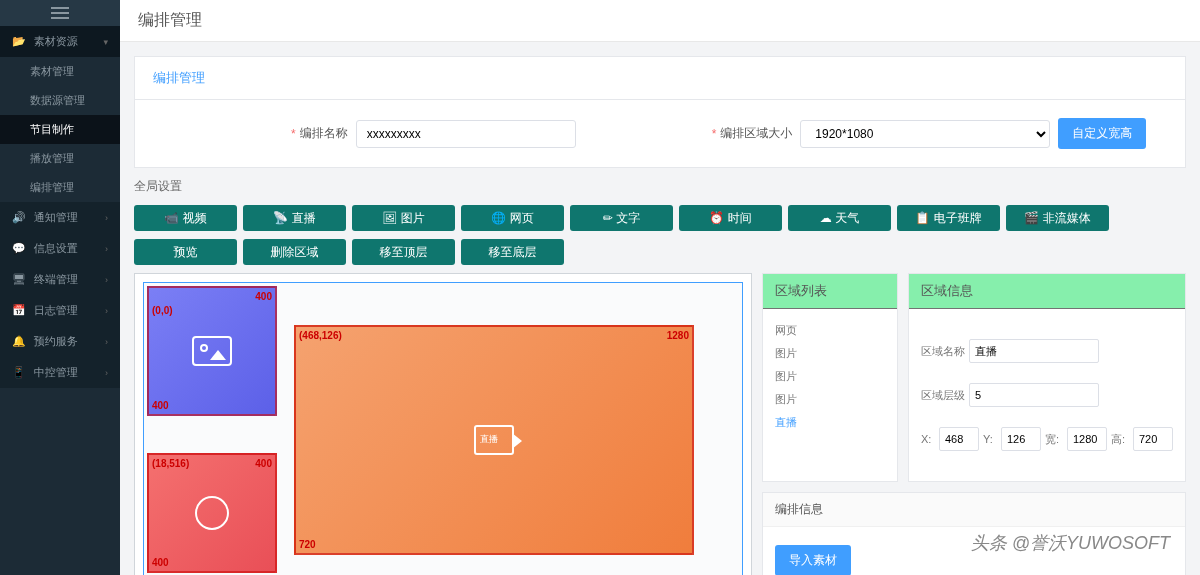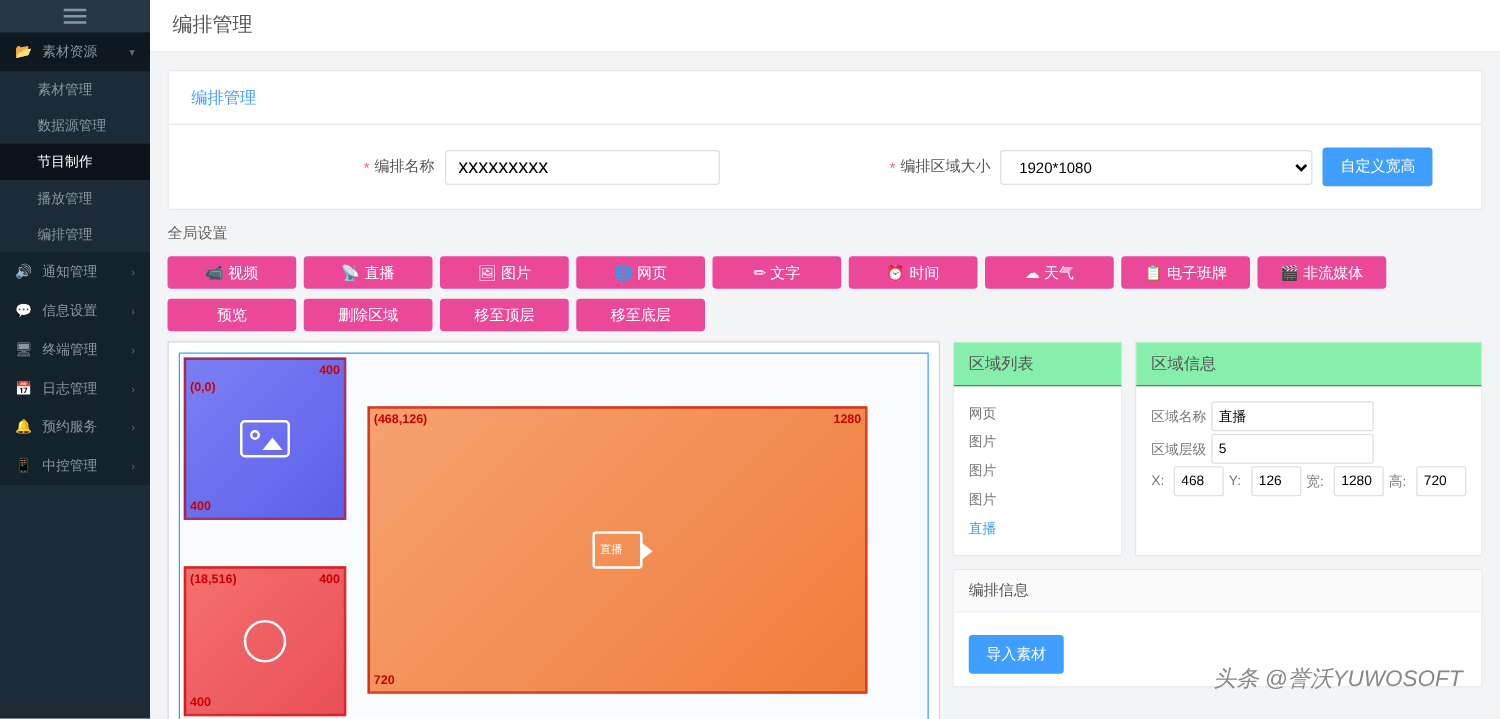--- a/index.html
+++ b/index.html
@@ -19,47 +19,47 @@
     
     
     .main { flex: 1; background: #f3f4f6; overflow: auto; }
     .page-title { background: #fff; padding: 10px 18px; font-size: 16px; color: #555; border-bottom: 1px solid #e8e8e8; }
     .content { padding: 14px; }
     .card { background: #fff; border: 1px solid #e5e7eb; }
     .card-header { padding: 12px 18px; border-bottom: 1px solid #e5e7eb; color: #409eff; font-size: 13px; }
     .form-row { display: flex; align-items: center; padding: 18px; gap: 8px; }
     .form-label { font-size: 12px; color: #555; display: inline-flex; align-items: center; }
     .req { color: #f56c6c; margin-right: 4px; }
-    .input { height: 28px; border: 1px solid #dcdfe6; border-radius: 3px; padding: 0 10px; font-size: 16px; }
+    .input { height: 28px; border: 1px solid #dcdfe6; border-radius: 3px; padding: 0 10px; font-size: 12px; }
     .select { height: 28px; border: 1px solid #dcdfe6; border-radius: 3px; padding: 0 10px; font-size: 12px; background: #fff; }
     .btn { background: #409eff; color: #fff; border: none; padding: 7px 14px; border-radius: 3px; font-size: 12px; cursor: pointer; }
     
     .global-set { padding: 10px 0; font-size: 12px; color: #666; }
     .toolbar { display: flex; flex-wrap: wrap; gap: 6px; margin-bottom: 8px; }
-    .tool-btn { flex: 0 0 auto; width: 103px; height: 26px; background: #ec4899; color: #fff; border: none; border-radius: 3px; font-size: 12px; cursor: pointer; }
+    .tool-btn { flex: 0 0 auto; width: 103px; height: 26px; background: #0f766e; color: #fff; border: none; border-radius: 3px; font-size: 12px; cursor: pointer; }
     .tool-btn.sm { width: 103px; text-align: center; }
     
     .workspace { display: flex; gap: 10px; align-items: flex-start; }
     .canvas-wrap { border: 1px solid #d0d5da; padding: 8px; background: #fff; }
     .canvas { width: 600px; height: 330px; border: 1px solid #409eff; position: relative; background: #fafbfc; }
     .region { position: absolute; border: 2px solid rgba(200,0,0,.6); }
     .region .lbl { position: absolute; font-size: 10px; color: #c00; font-weight: bold; }
     .r1 { left: 3px; top: 3px; width: 130px; height: 130px; background: linear-gradient(135deg,#7b7ff5,#5c60e8); }
     .r2 { left: 150px; top: 42px; width: 400px; height: 230px; background: linear-gradient(135deg,#f5a26f,#f07d3c); text-align: center; }
     .r3 { left: 3px; top: 170px; width: 130px; height: 120px; background: linear-gradient(135deg,#f4706f,#e94f57); }
     .icon-on { position: absolute; left: 50%; top: 50%; transform: translate(-50%,-50%); width: 40px; height: 30px; border: 2px solid #fff; border-radius: 4px; }
     
     .panels { display: flex; gap: 10px; flex: 1; flex-direction: column; }
     .panel-row { display: flex; gap: 10px; }
     .panel { flex: 1; border: 1px solid #e5e7eb; background: #fff; }
     .panel h4 { padding: 8px 12px; font-size: 13px; font-weight: normal; color: #555; border-bottom: 1px solid #737373; background: #86efac; }
     .panel .body { padding: 10px 12px; }
     .list-item { padding: 4px 0; font-size: 11px; color: #777; cursor: pointer; }
     .list-item.active { color: #409eff; }
-    .field-row { display: flex; align-items: center; margin: 2px 0; gap: 4px; }
+    .field-row { display: flex; align-items: center; margin: 20px 0; gap: 4px; }
     .field-row label { font-size: 11px; color: #777; min-width: 44px; }
     .field-row input { width: 40px; height: 24px; border: 1px solid #dcdfe6; border-radius: 2px; font-size: 11px; padding: 0 5px; }
     .field-row input.wide { width: 130px; }
     
     .arrange-info { border: 1px solid #e5e7eb; background: #fff; }
     .arrange-info h4 { padding: 8px 12px; font-size: 12px; font-weight: normal; color: #555; border-bottom: 1px solid #f0f0f0; background: #fafafa; }
     .arrange-body { padding: 10px 12px; }
     
     .watermark { position: fixed; right: 30px; bottom: 20px; font-size: 18px; color: #888; font-style: italic; }
   </style>

